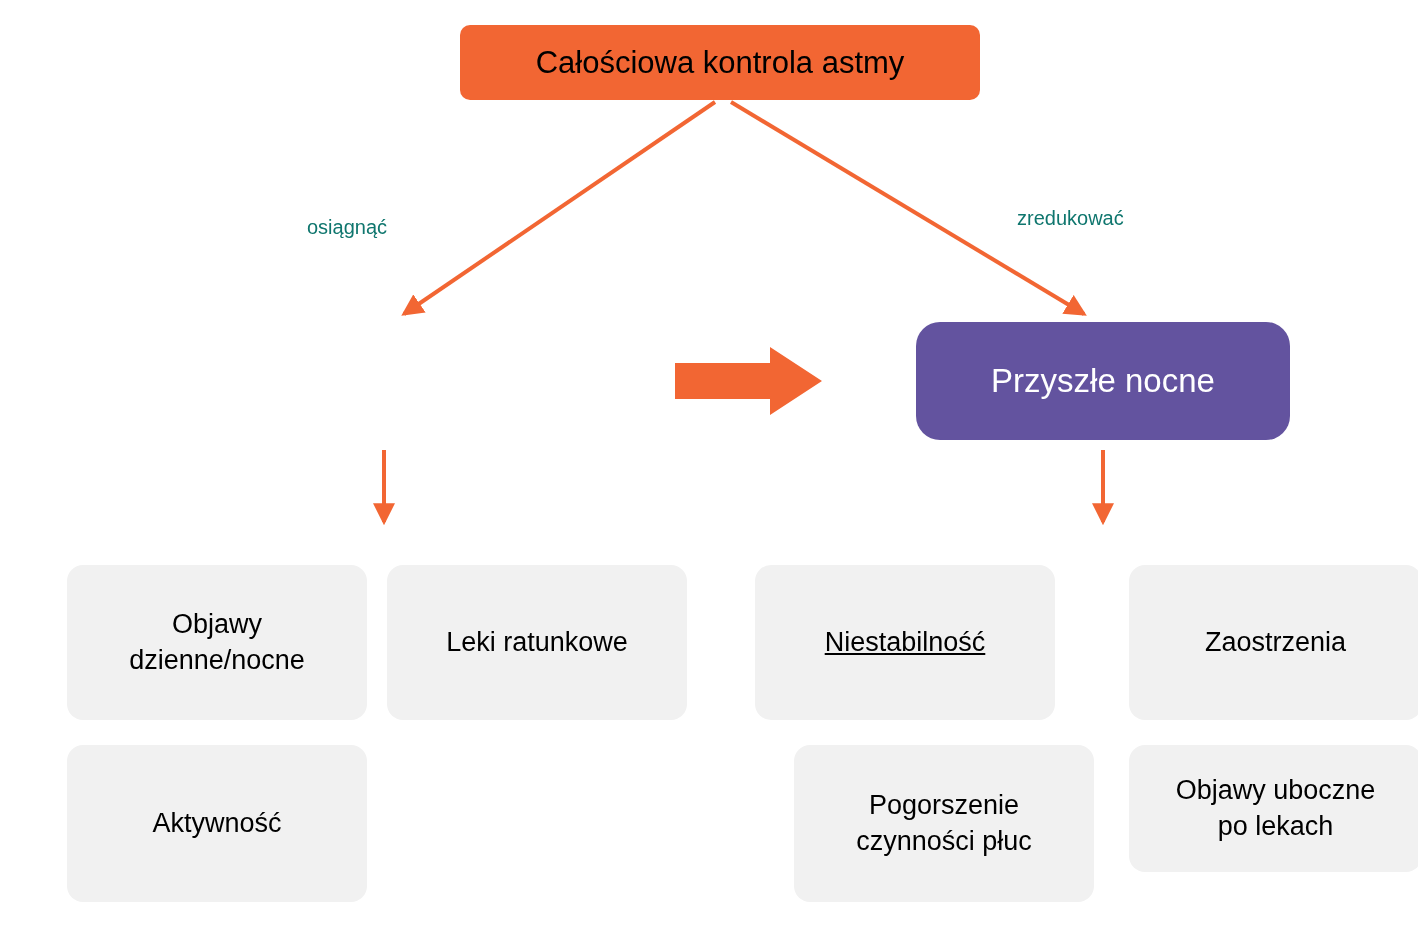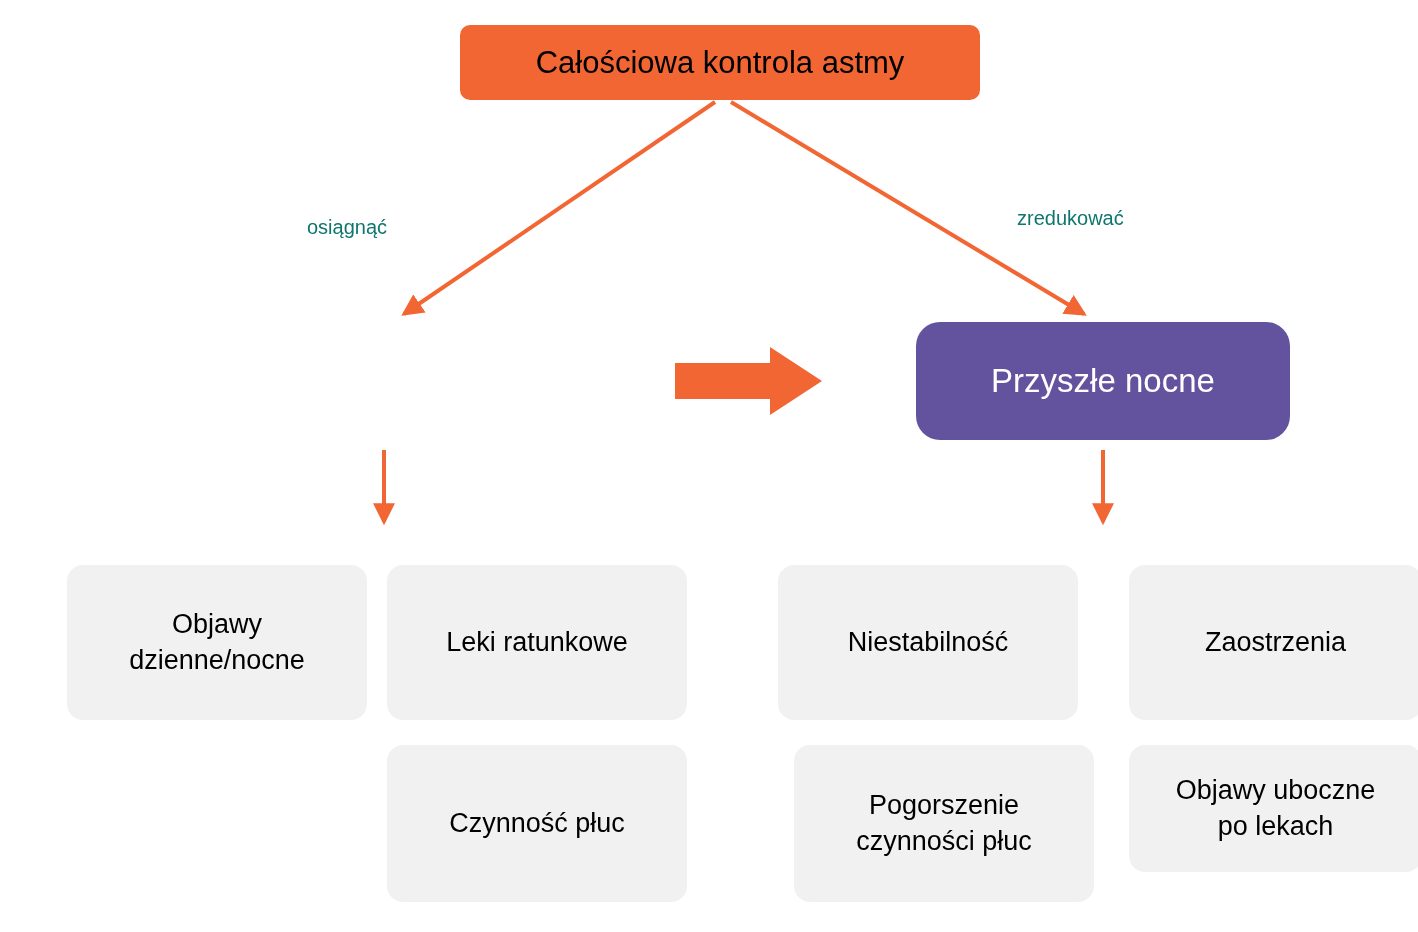--- a/index.html
+++ b/index.html
@@ -68,21 +68,21 @@
     line-height: 1.3;
     white-space: pre-line;
     padding: 8px 16px;
   }
   
   .g-l1 { left: 35px;   top: 565px; width: 300px; height: 155px; }
   .g-l2 { left: 355px;  top: 565px; width: 300px; height: 155px; }
   .g-l3 { left: 35px;   top: 745px; width: 300px; height: 157px; }
   .g-l4 { left: 355px;  top: 745px; width: 300px; height: 157px; }
   
-  .g-r1 { left: 746px;  top: 565px; width: 300px; height: 155px; }
+  .g-r1 { left: 723px;  top: 565px; width: 300px; height: 155px; text-decoration: underline; }
   .g-r2 { left: 1097px; top: 565px; width: 293px; height: 155px; }
   .g-r3 { left: 762px;  top: 745px; width: 300px; height: 157px; }
   .g-r4 { left: 1097px; top: 745px; width: 293px; height: 127px; padding-left: 16px; }
 </style>
 </head>
 <body>
 
 <div class="canvas">
 
   <svg class="connectors" viewBox="0 0 1418 932" xmlns="http://www.w3.org/2000/svg">
@@ -104,21 +104,21 @@
   <div class="node top-box">Całościowa kontrola astmy</div>
 
   <div class="edge-label left">osiągnąć</div>
   <div class="edge-label right">zredukować</div>
 
   <div class="node purple-box purple-right">Przyszłe nocne</div>
 
   <div class="node gray-box g-l1">Objawy
 dzienne/nocne</div>
   <div class="node gray-box g-l2">Leki ratunkowe</div>
-  <div class="node gray-box g-l4">Czynność płuc</div>
+  <div class="node gray-box g-l3">Aktywność</div>
 
   <div class="node gray-box g-r1">Niestabilność</div>
   <div class="node gray-box g-r2">Zaostrzenia</div>
   <div class="node gray-box g-r3">Pogorszenie
 czynności płuc</div>
   <div class="node gray-box g-r4">Objawy uboczne
 po lekach</div>
 
 </div>
 

